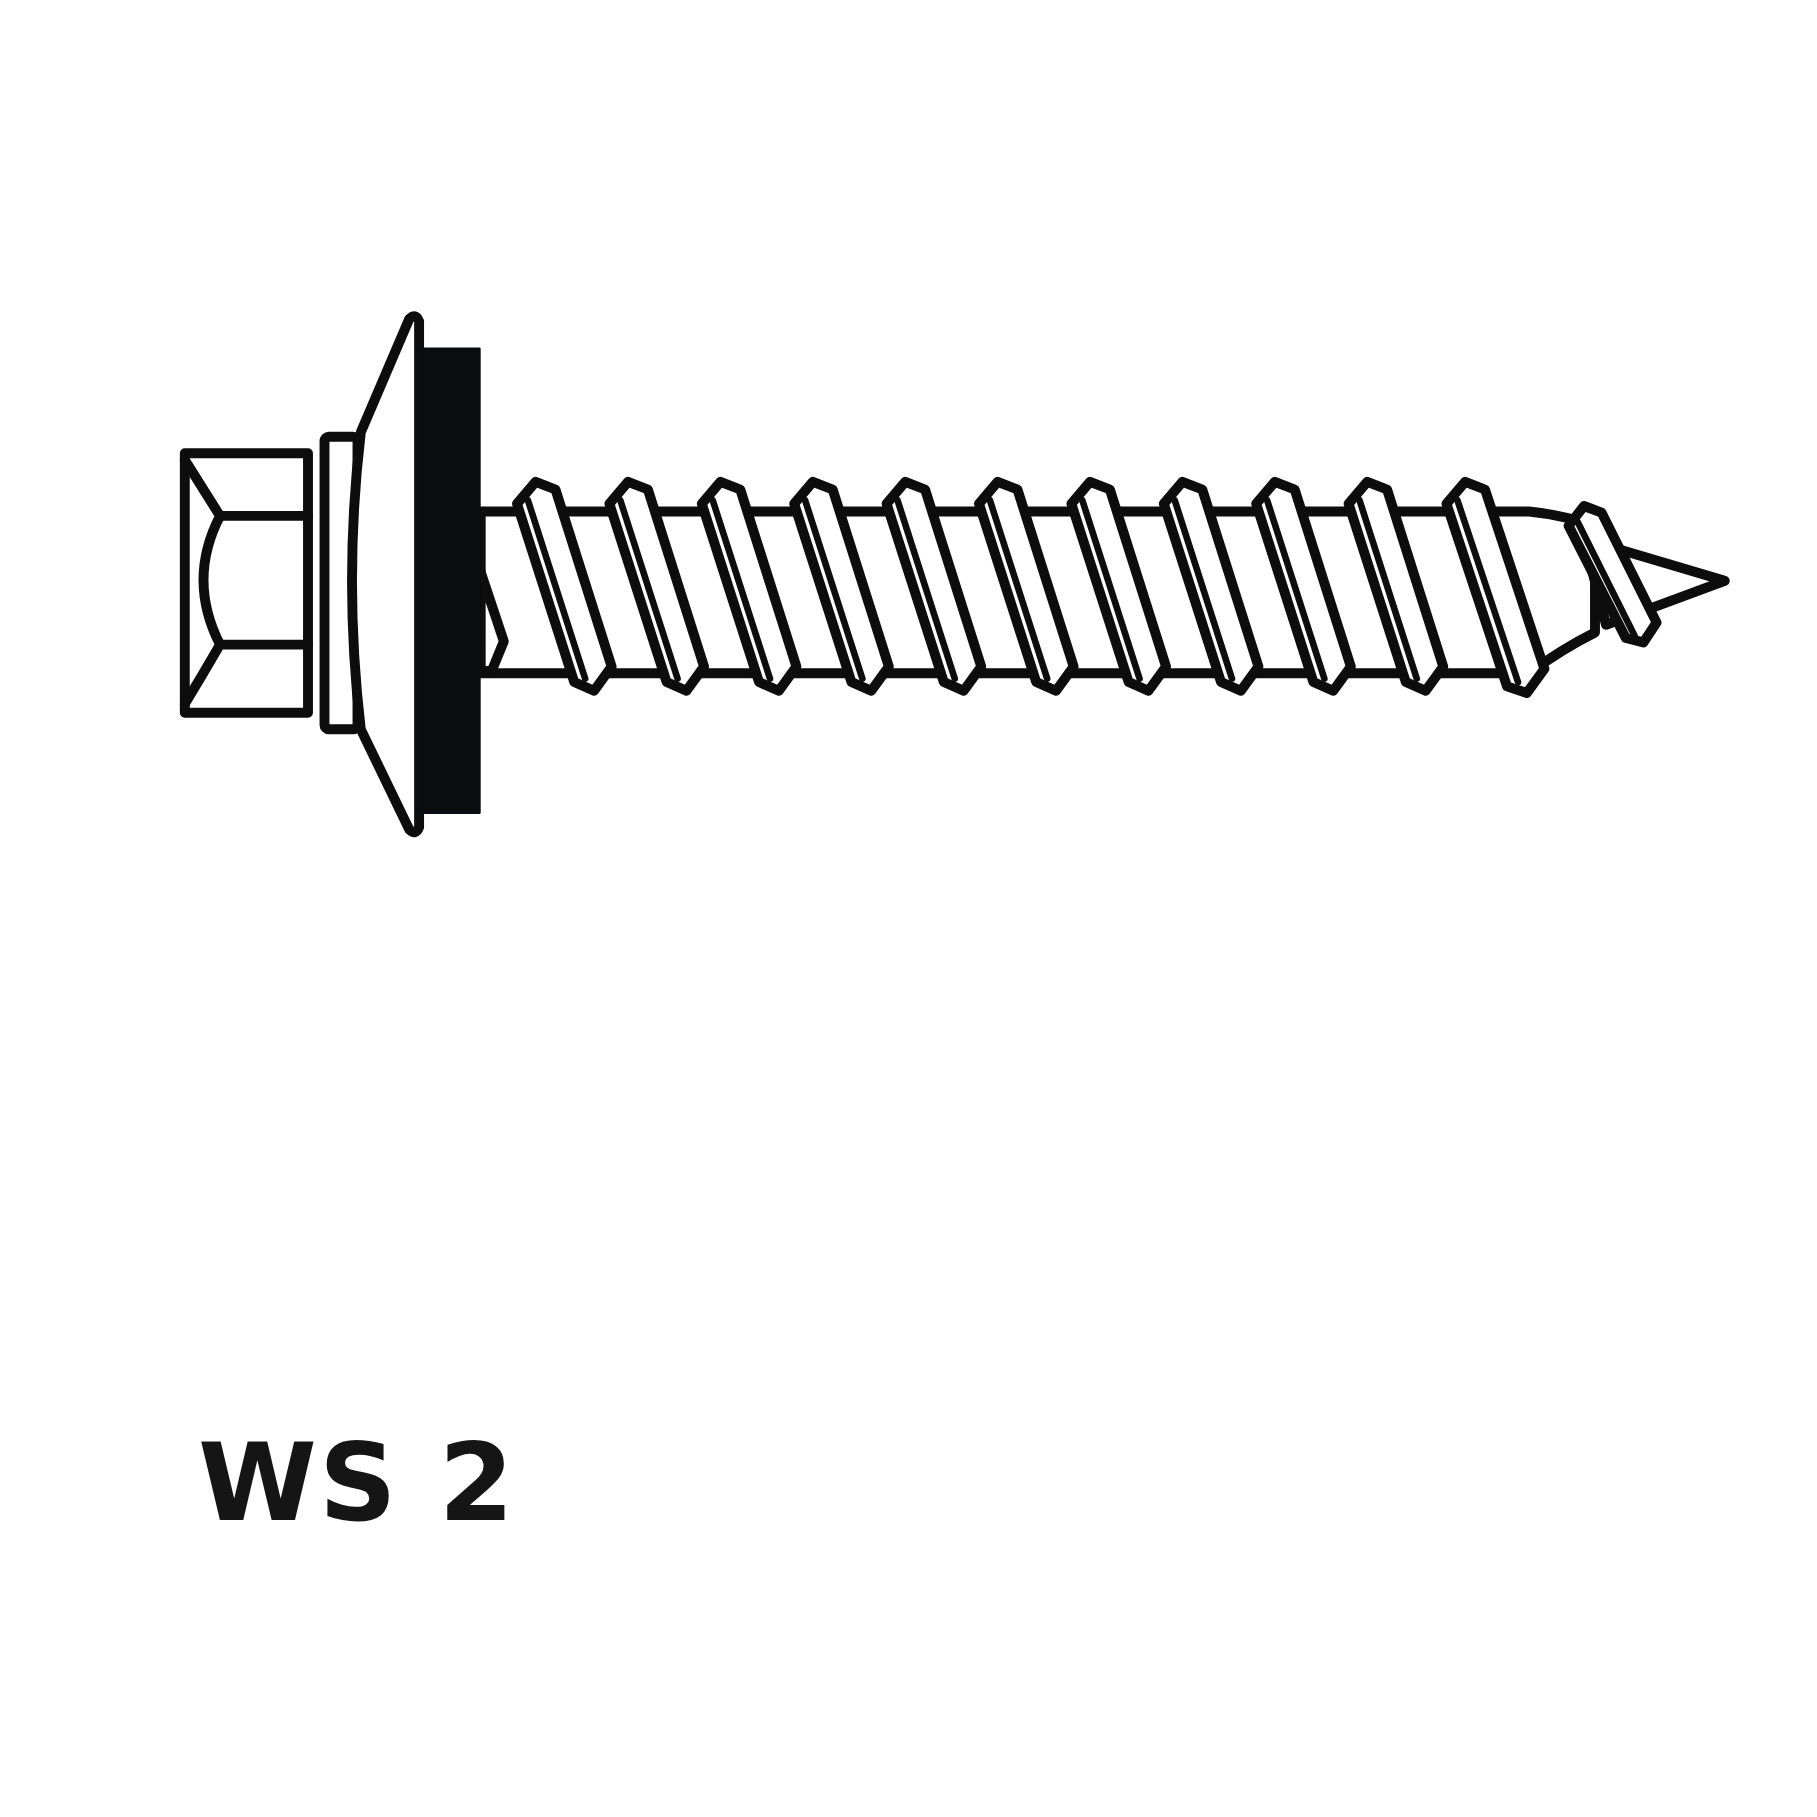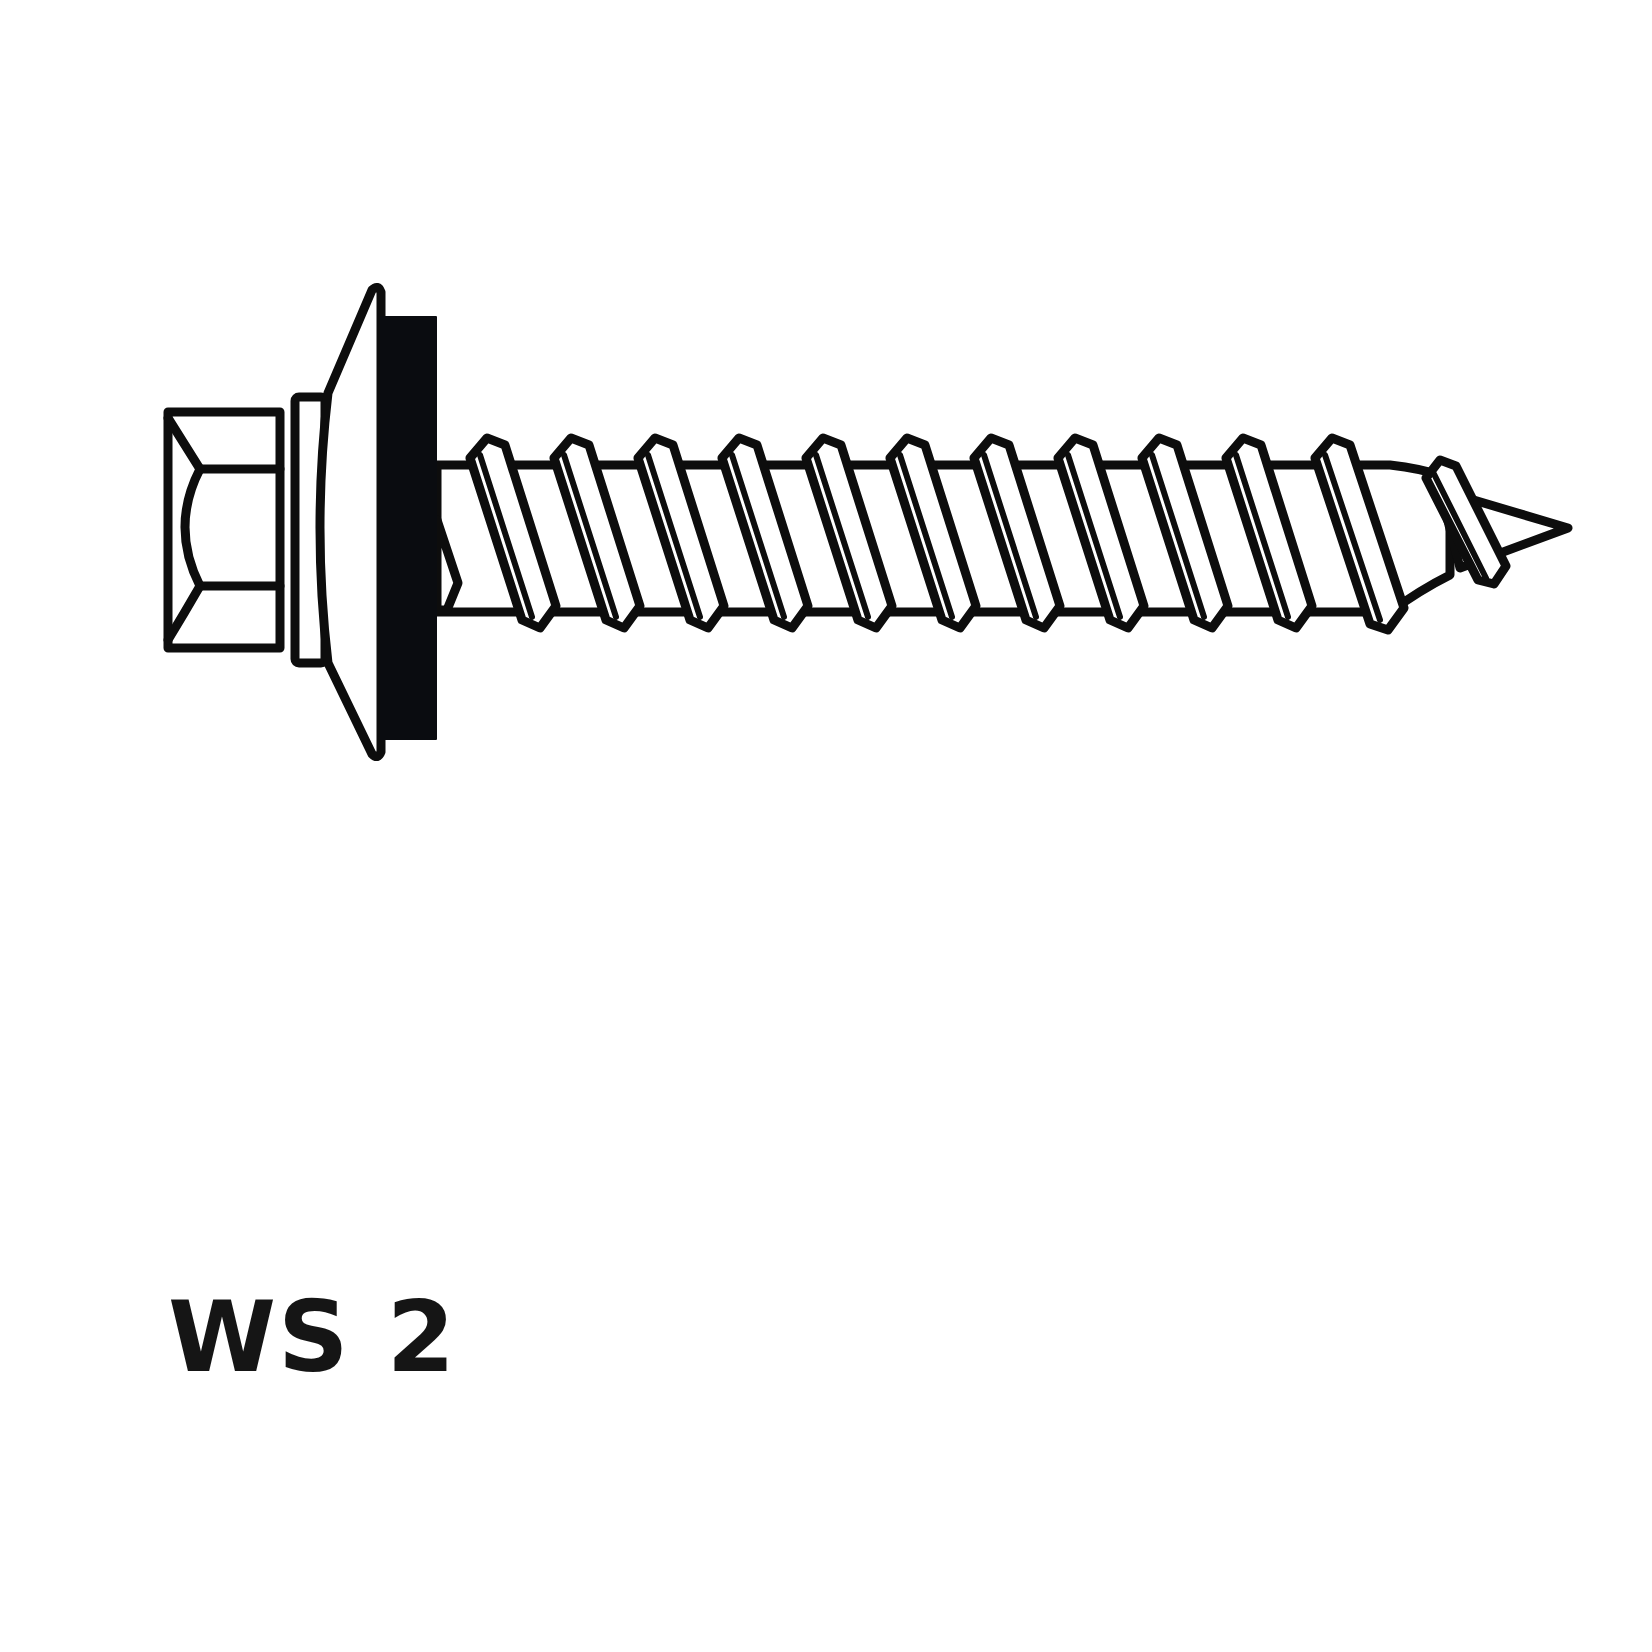--- a/index.html
+++ b/index.html
@@ -24,21 +24,21 @@
     #product-label {
       position: absolute;
       left: 168px;
       top: 1288px;
       font-family: "DejaVu Sans", "Liberation Sans", sans-serif;
       font-weight: bold;
       font-size: 98px;
       line-height: 1;
       letter-spacing: 2px;
       color: #151515;
-      margin: 0;
+      margin: 12px;
     }
   </style>
 </head>
 <body>
 
 <svg id="screw-figure" viewBox="0 0 1652 1652" xmlns="http://www.w3.org/2000/svg">
   <g fill="#ffffff" stroke="#0d0d0d" stroke-width="9" stroke-linejoin="round" stroke-linecap="round">
 
     <g>
       <path d="M 437 465 L 1390 465 Q 1420 468 1450 478 L 1450 575 Q 1420 590 1390 612 L 437 612 Z"></path>

